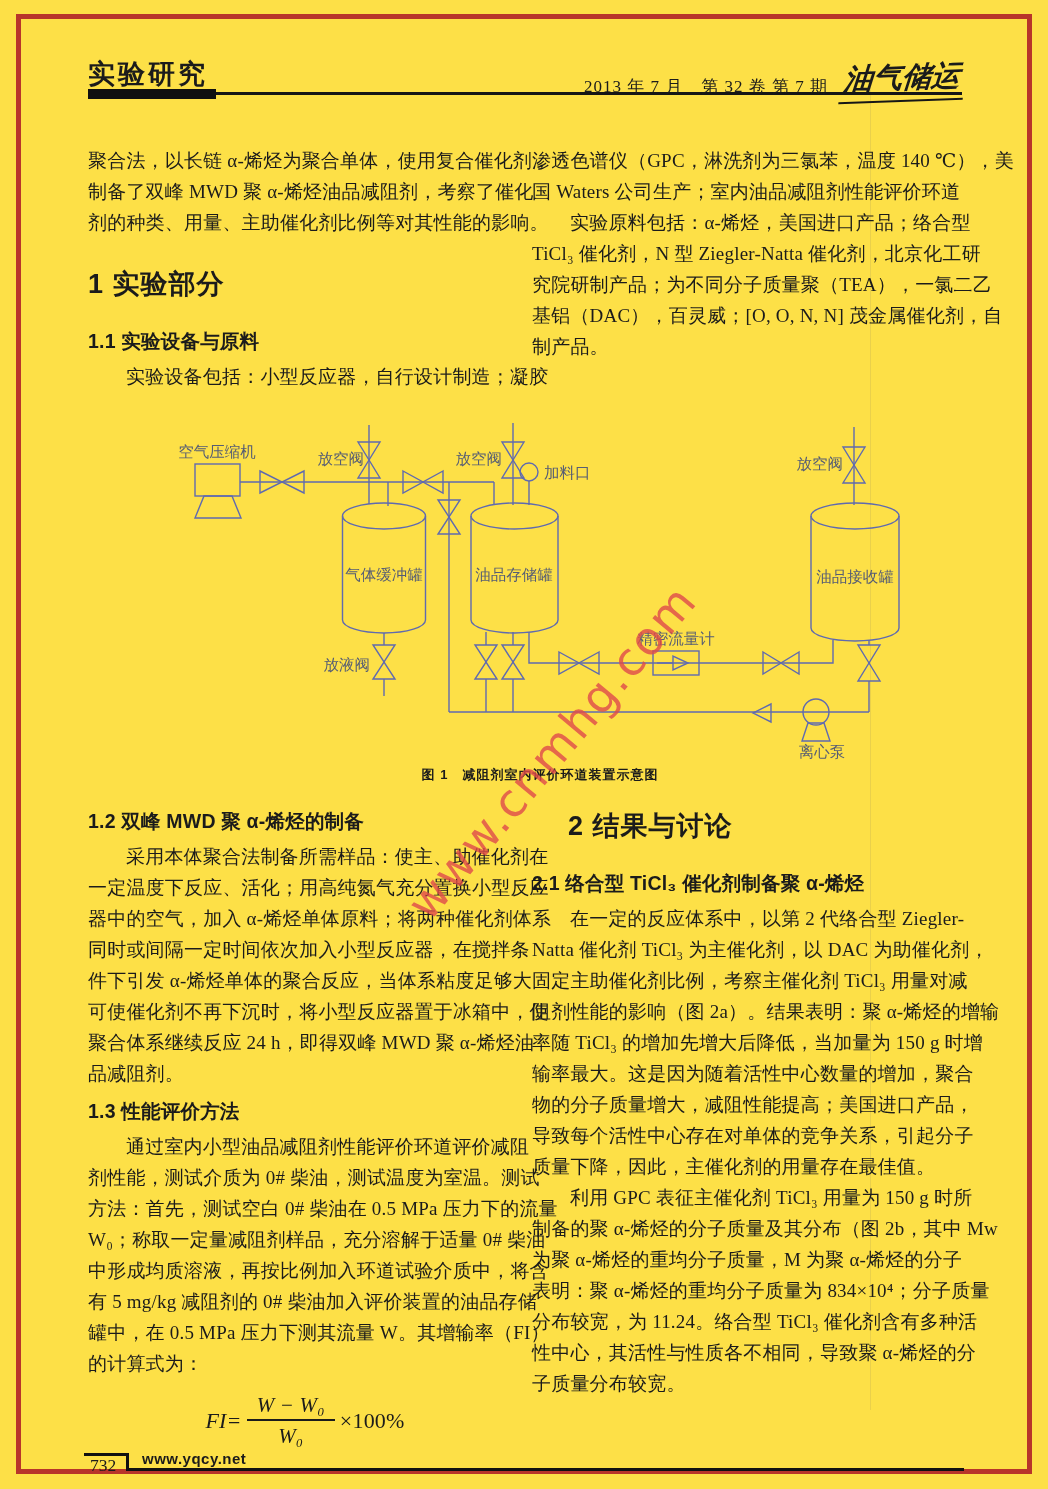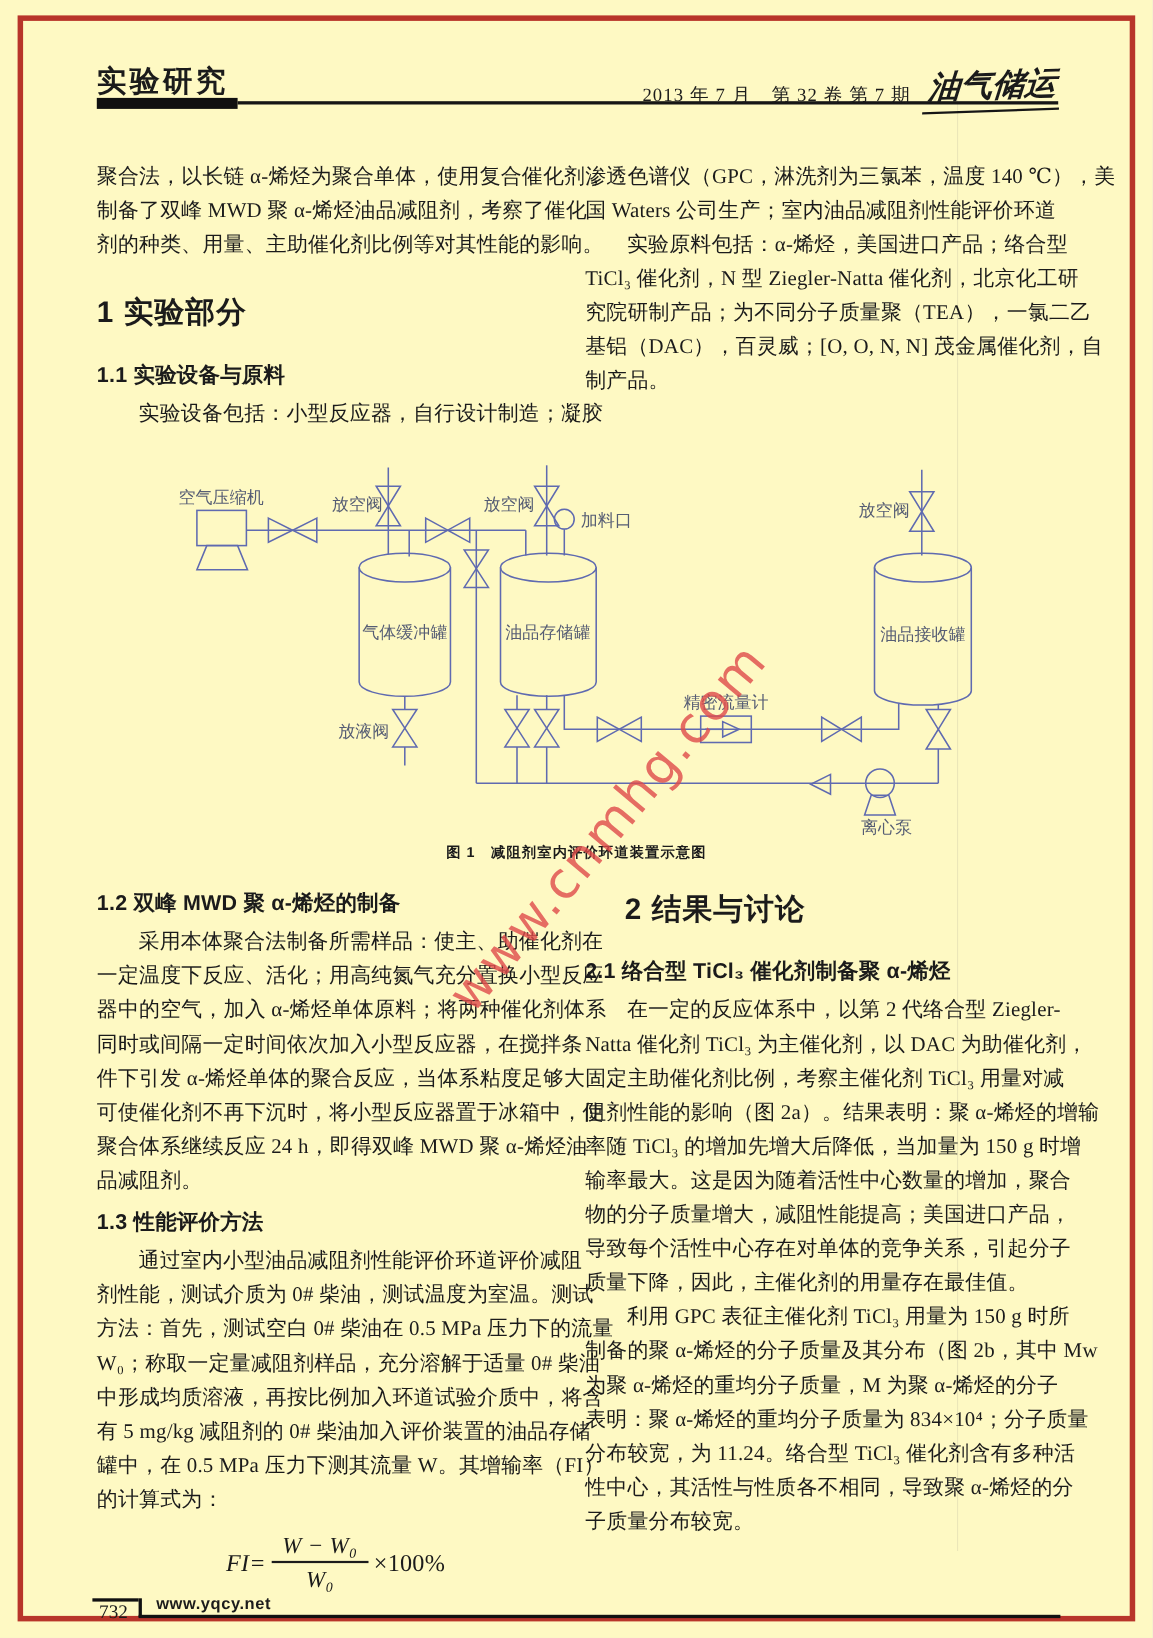--- a/index.html
+++ b/index.html
@@ -6,21 +6,21 @@
     --frame-color:#b8352a;
     --diagram-line:#5f6ab0;
     --watermark-color:#e04b4b;
     --ink:#1b1b1b;
     --label:#565d74;
   }
   *{margin:0;padding:0;box-sizing:border-box;}
   html,body{background:#e8e6e1;}
   .page{
     position:relative;width:1048px;height:1489px;margin:0 auto;
-    background:#fef9c3;overflow:hidden;
+    background:#fde047;overflow:hidden;
     font-family:"Liberation Serif","DejaVu Serif",serif;
     color:var(--ink);
   }
   .red-frame{
     position:absolute;left:16px;top:14px;right:16px;bottom:15px;
     border:5px solid var(--frame-color);pointer-events:none;
   }
   
   .hdr-title{
     position:absolute;left:88px;top:56px;
@@ -63,21 +63,21 @@
   
   .formula{
     display:flex;justify-content:center;align-items:center;
     margin-top:14px;font-size:22px;font-style:italic;
   }
   .frac{display:inline-flex;flex-direction:column;align-items:center;margin:0 5px;font-size:21px;}
   .frac .num{border-bottom:2px solid var(--ink);padding:0 10px 2px 10px;line-height:24px;}
   .frac .den{padding-top:3px;line-height:24px;text-align:center;}
   .f-rhs{font-style:normal;}
   
-  .figure{position:absolute;left:60px;top:420px;width:928px;height:380px;}
+  .figure{position:absolute;left:76px;top:420px;width:928px;height:380px;}
   .fig-svg{position:absolute;left:40px;top:0;}
   .pipe{stroke:var(--diagram-line);stroke-width:1.4;fill:none;}
   .vessel{stroke:var(--diagram-line);stroke-width:1.4;fill:none;}
   .dlabel{font-family:"Liberation Serif","DejaVu Serif",serif;font-size:15.5px;fill:var(--label);}
   .fig-caption{
     position:absolute;left:0;top:346px;width:928px;text-align:center;
     font-family:"Liberation Sans","DejaVu Sans",sans-serif;
     font-weight:bold;font-size:13px;letter-spacing:1px;
   }
   

